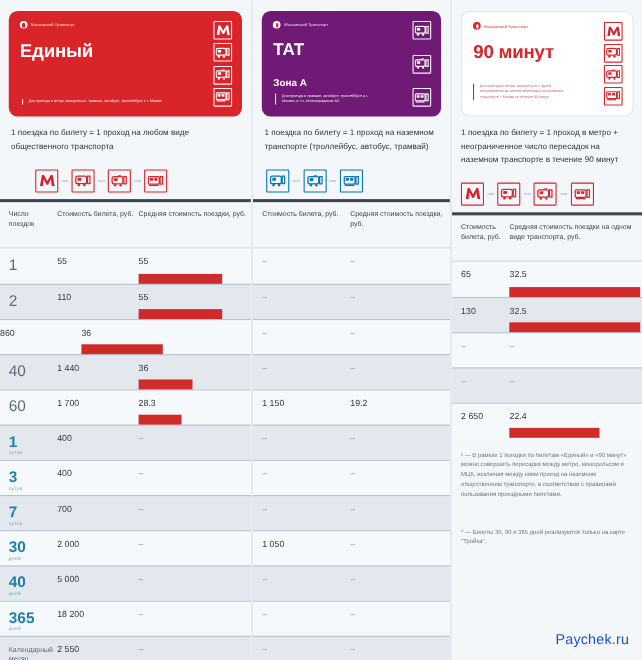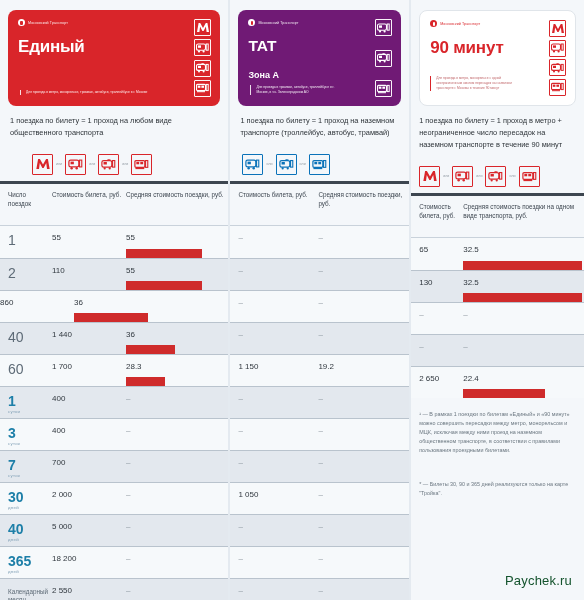--- a/index.html
+++ b/index.html
@@ -143,21 +143,21 @@
   .dash { color: #8d969f; }
 
   
   .fn {
     padding: 12px 10px 0 8px;
     font-size: 5.4px; line-height: 1.65; color: #6b7780;
   }
 
   .watermark {
     position: absolute; right: 12px; bottom: 12px;
-    font-size: 13px; color: #14532d; letter-spacing: .2px;
+    font-size: 13px; color: #1d4ed8; letter-spacing: .2px;
   }
 </style>
 </head>
 <body>
 
 <div class="page">
 
   <div class="panel panel-1 p1">
 
     <div class="card-wrap">

